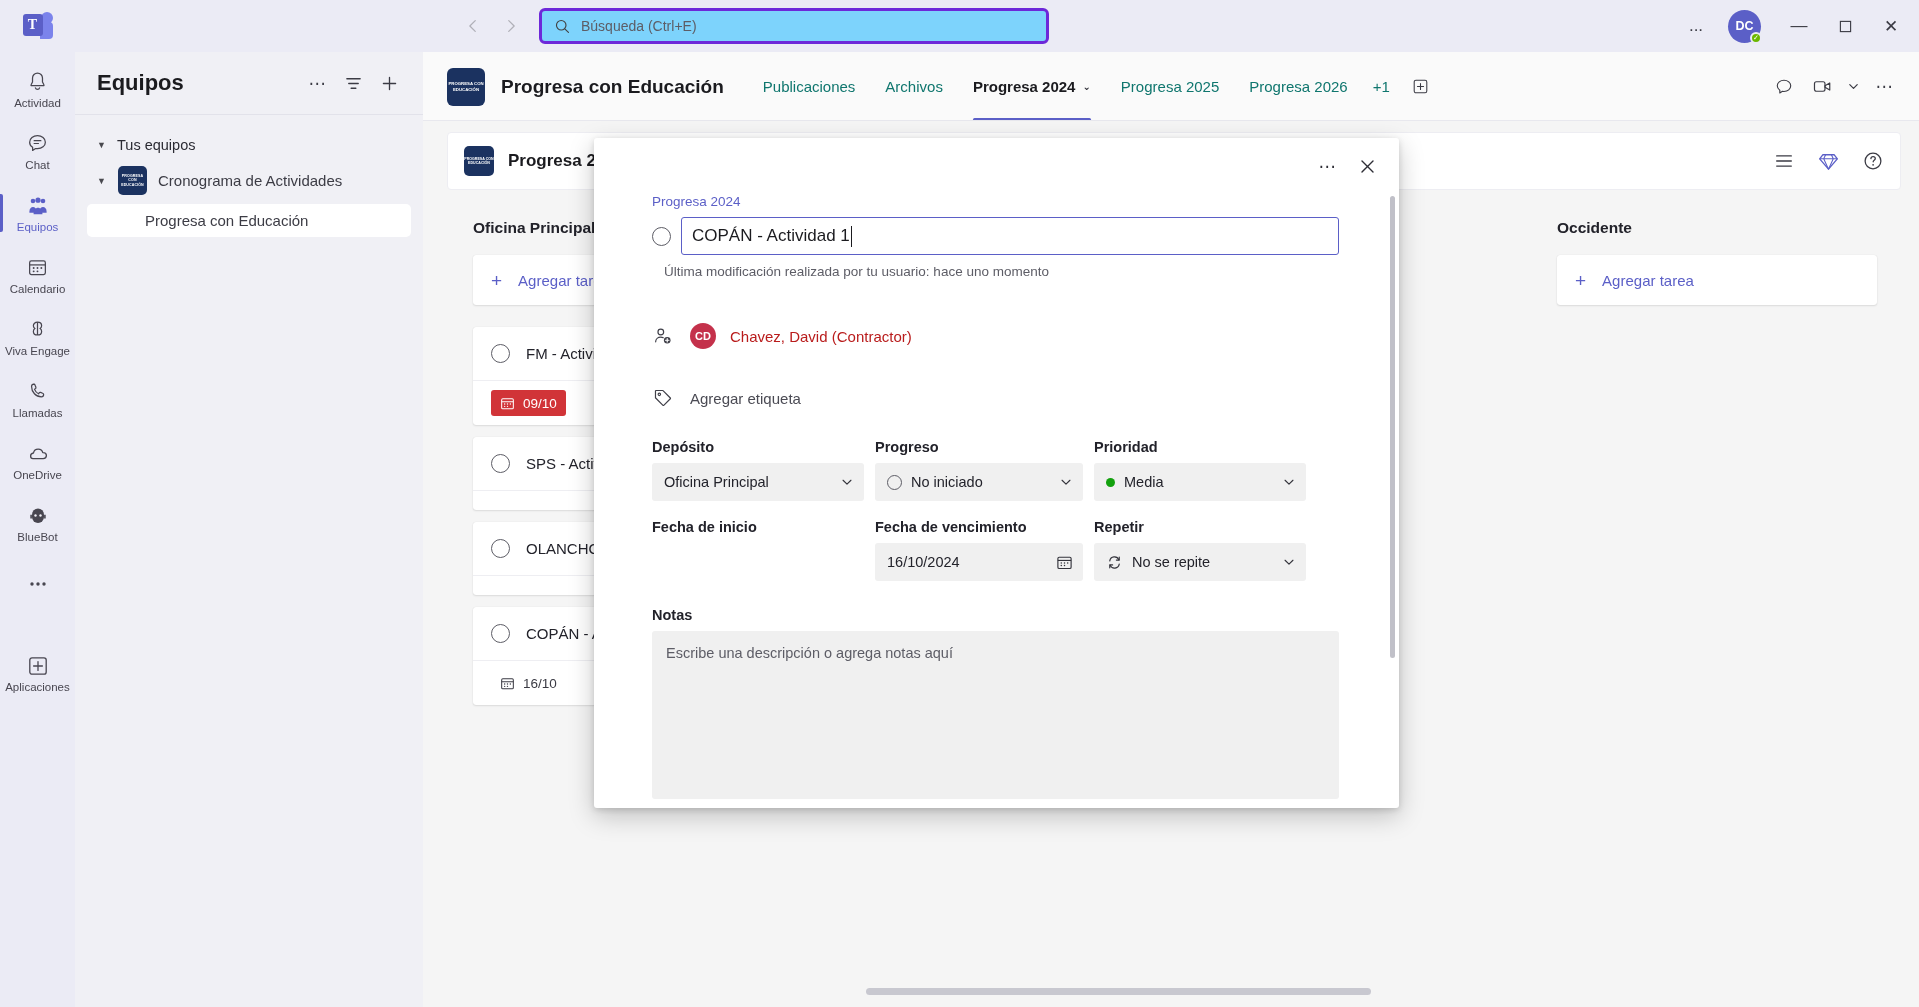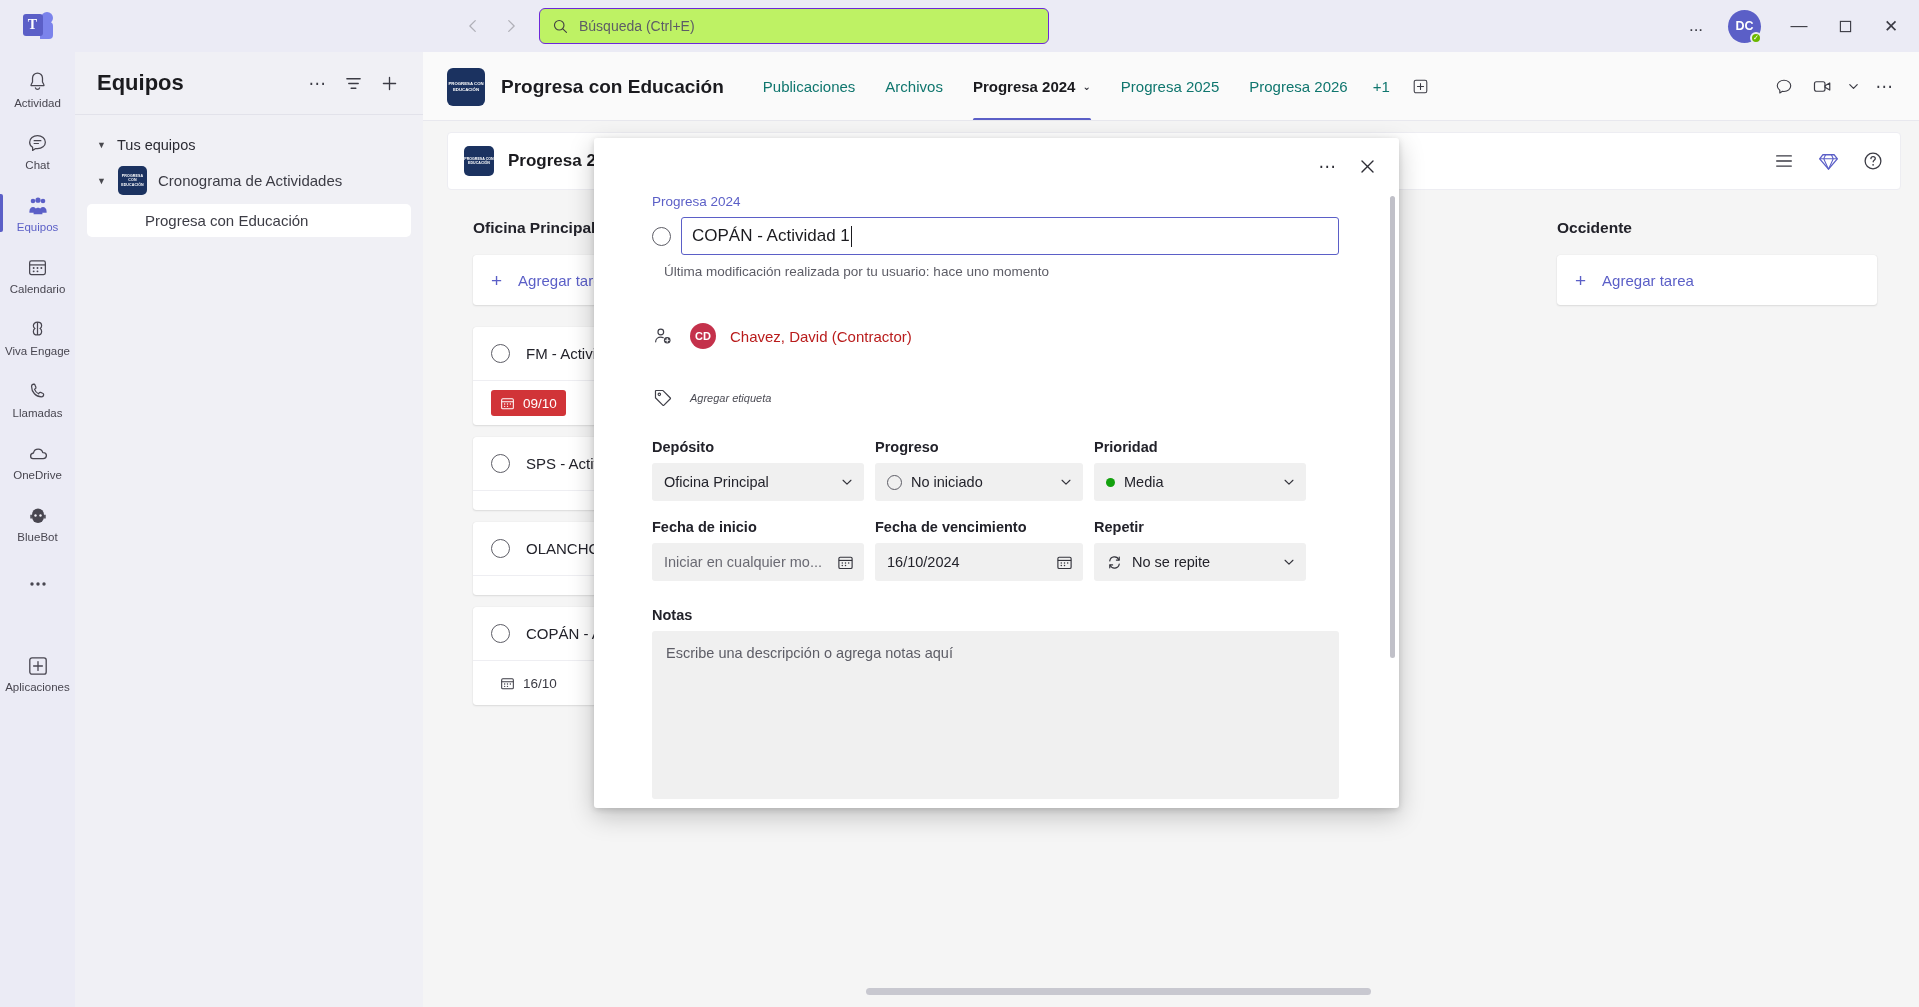--- a/index.html
+++ b/index.html
@@ -38,21 +38,21 @@
     background: #7b83eb; border-radius: 0 4px 4px 0;
   }
   #nav-arrows { display: flex; align-items: center; gap: 6px; margin-left: 382px; }
   .nav-arrow {
     width: 32px; height: 32px; border-radius: 4px; display: flex;
     align-items: center; justify-content: center; color: #424242; cursor: pointer;
   }
   .nav-arrow.disabled { color: #b0b0b8; }
   #searchbar {
     width: 510px; height: 36px; margin-left: 12px;
-    background: #bef264; border: 1px solid #6d28d9; border-radius: 6px;
+    background: #7dd3fc; border: 3px solid #6d28d9; border-radius: 6px;
     display: flex; align-items: center; padding: 0 12px; gap: 10px;
     color: #424242; font-size: 14px;
   }
   #search-placeholder { color: #5d5d66; font-size: 14px; }
   #titlebar-right {
     margin-left: auto; display: flex; align-items: center; gap: 2px; padding-right: 6px;
   }
   .tb-btn {
     width: 44px; height: 32px; display: flex; align-items: center; justify-content: center;
     color: #3b3b44; font-size: 17px; cursor: pointer; border-radius: 4px;
@@ -277,21 +277,21 @@
     width: 26px; height: 26px; border-radius: 50%; background: #c4314b; color: #fff;
     font-size: 11px; font-weight: 600; display: flex; align-items: center; justify-content: center;
     flex: none;
   }
   #assignee-name { font-size: 15px; color: #b91c1c; }
 
   #label-row {
     display: flex; align-items: center; gap: 14px; margin-top: 38px;
   }
   #label-icon { width: 24px; color: #3f3f48; display: flex; align-items: center; }
-  #label-text { font-size: 11px; color: #4b4b54; cursor: pointer; font-style: italic; }
+  #label-text { font-size: 15px; color: #4b4b54; cursor: pointer; }
 
   .field-grid {
     display: grid; grid-template-columns: 212px 208px 212px; column-gap: 11px;
     margin-top: 30px;
   }
   .field-label { font-size: 14.5px; font-weight: bold; color: #22222a; margin-bottom: 8px; }
   .field-box {
     height: 38px; background: #f0f0f0; border-radius: 3px; display: flex;
     align-items: center; padding: 0 10px 0 12px; gap: 9px; cursor: pointer;
   }
@@ -785,34 +785,20 @@
                 <path d="M3.5 6l4.5 4.5L12.5 6" fill="none" stroke="currentColor" stroke-width="1.3" stroke-linecap="round" stroke-linejoin="round"></path>
               </svg>
           </span>
         </div>
       </div>
     </div>
 
     <div class="field-grid" style="margin-top:18px">
       <div>
         <div class="field-label">Fecha de inicio</div>
-        <div class="field-box">
-          <span class="field-val placeholder">Iniciar en cualquier mo...</span>
-          <span class="field-cal">
-            <svg width="17" height="17" viewBox="0 0 18 18">
-                <rect x="2" y="3.4" width="14" height="12" rx="1.4" fill="none" stroke="currentColor" stroke-width="1.2"></rect>
-                <path d="M2 6.8h14" stroke="currentColor" stroke-width="1.2"></path>
-                <circle cx="5.6" cy="9.6" r=".8" fill="currentColor"></circle>
-                <circle cx="9" cy="9.6" r=".8" fill="currentColor"></circle>
-                <circle cx="12.4" cy="9.6" r=".8" fill="currentColor"></circle>
-                <circle cx="5.6" cy="12.3" r=".8" fill="currentColor"></circle>
-                <circle cx="9" cy="12.3" r=".8" fill="currentColor"></circle>
-              </svg>
-          </span>
-        </div>
       </div>
 
       <div>
         <div class="field-label">Fecha de vencimiento</div>
         <div class="field-box">
           <span class="field-val">16/10/2024</span>
           <span class="field-cal">
             <svg width="17" height="17" viewBox="0 0 18 18">
                 <rect x="2" y="3.4" width="14" height="12" rx="1.4" fill="none" stroke="currentColor" stroke-width="1.2"></rect>
                 <path d="M2 6.8h14" stroke="currentColor" stroke-width="1.2"></path>

